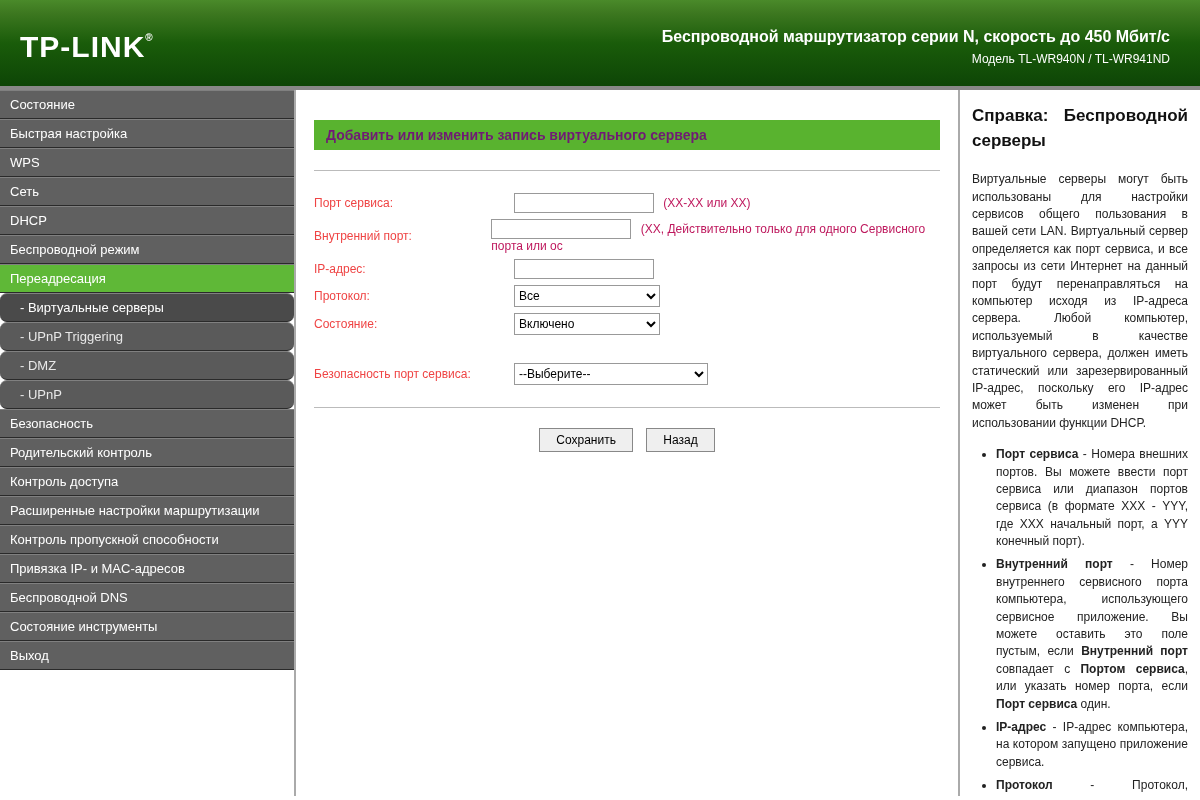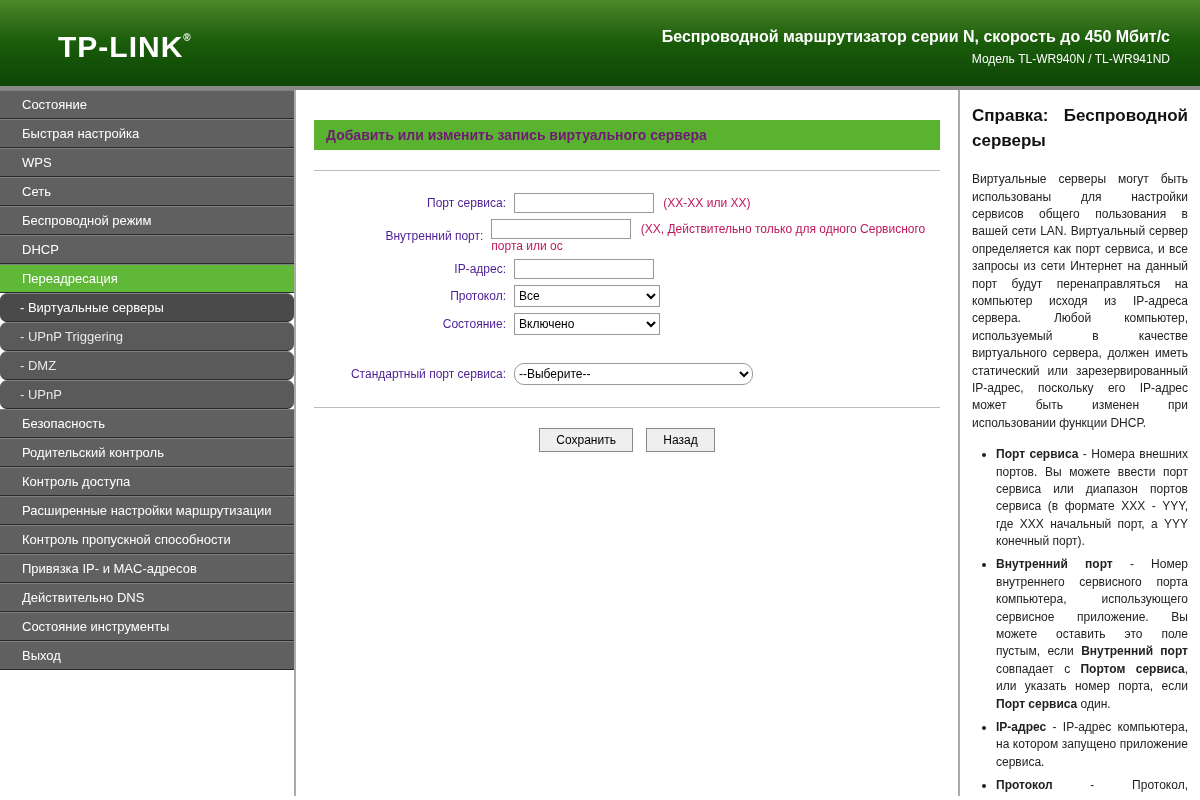--- a/index.html
+++ b/index.html
@@ -19,21 +19,20 @@
   border-bottom: 4px solid #888;
 }
 .logo {
   position: absolute;
   left: 20px;
   top: 30px;
   font-size: 30px;
   font-weight: bold;
   letter-spacing: 1px;
   font-family: Arial, sans-serif;
-  margin-left: 38px;
 }
 .logo sup { font-size: 10px; vertical-align: top; position: relative; top: 2px; }
 .header-title {
   position: absolute;
   right: 30px;
   top: 28px;
   font-size: 16px;
   font-weight: bold;
   text-align: right;
 }
@@ -50,21 +49,21 @@
 }
 .sidebar {
   width: 296px;
   background: #fff;
   border-right: 2px solid #aaa;
   overflow-y: auto;
 }
 .menu-item {
   background: #606060;
   color: #fff;
-  padding: 6px 22px;
+  padding: 6px 10px;
   border-bottom: 1px solid #2a2a2a;
   border-top: 1px solid #808080;
   font-size: 13px;
   cursor: pointer;
   line-height: 15px;
 }
 .menu-item.sub {
   background: #5a5a5a;
   padding-left: 20px;
   color: #e8e8e8;
@@ -98,40 +97,40 @@
   border-bottom: 1px solid #bbb;
   padding: 16px 0;
 }
 .form-row {
   display: flex;
   align-items: center;
   margin: 6px 0;
 }
 .form-label {
   width: 200px;
-  text-align: right;
+  text-align: left;
   padding-right: 8px;
   font-size: 12px;
-  color: #4c1d95;
+  color: #ef4444;
 }
 .form-ctrl input[type=text] {
   width: 140px;
   height: 20px;
   border: 1px solid #999;
   padding: 1px 3px;
   font-size: 12px;
 }
 .form-ctrl select {
   width: 146px;
   height: 22px;
   border: 1px solid #999;
   background: #fff;
   font-size: 12px;
 }
-.form-ctrl select.wide { width: 239px; border-radius: 10px; }
+.form-ctrl select.wide { width: 194px; }
 .form-hint {
   font-size: 12px;
   color: #be185d;
   margin-left: 6px;
 }
 .buttons {
   text-align: center;
   margin-top: 20px;
 }
 .buttons button {
@@ -177,34 +176,34 @@
   <div class="header-title">Беспроводной маршрутизатор серии N, скорость до 450 Мбит/с</div>
   <div class="header-subtitle">Модель TL-WR940N / TL-WR941ND</div>
 </div>
 
 <div class="layout">
   <div class="sidebar" id="sidebar">
       <div class="menu-item">Состояние</div>
       <div class="menu-item">Быстрая настройка</div>
       <div class="menu-item">WPS</div>
       <div class="menu-item">Сеть</div>
+      <div class="menu-item">DHCP</div>
       <div class="menu-item">Беспроводной режим</div>
-      <div class="menu-item">DHCP</div>
       <div class="menu-item active">Переадресация</div>
       <div class="menu-item sub selected">- Виртуальные серверы</div>
       <div class="menu-item sub">- UPnP Triggering</div>
       <div class="menu-item sub">- DMZ</div>
       <div class="menu-item sub">- UPnP</div>
       <div class="menu-item">Безопасность</div>
       <div class="menu-item">Родительский контроль</div>
       <div class="menu-item">Контроль доступа</div>
       <div class="menu-item">Расширенные настройки маршрутизации</div>
       <div class="menu-item">Контроль пропускной способности</div>
       <div class="menu-item">Привязка IP- и MAC-адресов</div>
-      <div class="menu-item">Действительно DNS</div>
+      <div class="menu-item">Беспроводной DNS</div>
       <div class="menu-item">Состояние инструменты</div>
       <div class="menu-item">Выход</div>
     </div>
 
   <div class="main">
     <div class="page-title">Добавить или изменить запись виртуального сервера</div>
 
     <div class="form-block">
       <div class="form-row">
         <div class="form-label">Порт сервиса:</div>
@@ -237,21 +236,21 @@
       <div class="form-row">
         <div class="form-label">Состояние:</div>
         <div class="form-ctrl">
           <select>
             <option>Включено</option>
           </select>
         </div>
       </div>
       <div class="spacer"></div>
       <div class="form-row">
-        <div class="form-label">Стандартный порт сервиса:</div>
+        <div class="form-label">Безопасность порт сервиса:</div>
         <div class="form-ctrl">
           <select class="wide">
             <option>--Выберите--</option>
           </select>
         </div>
       </div>
     </div>
 
     <div class="buttons">
       <button>Сохранить</button>

